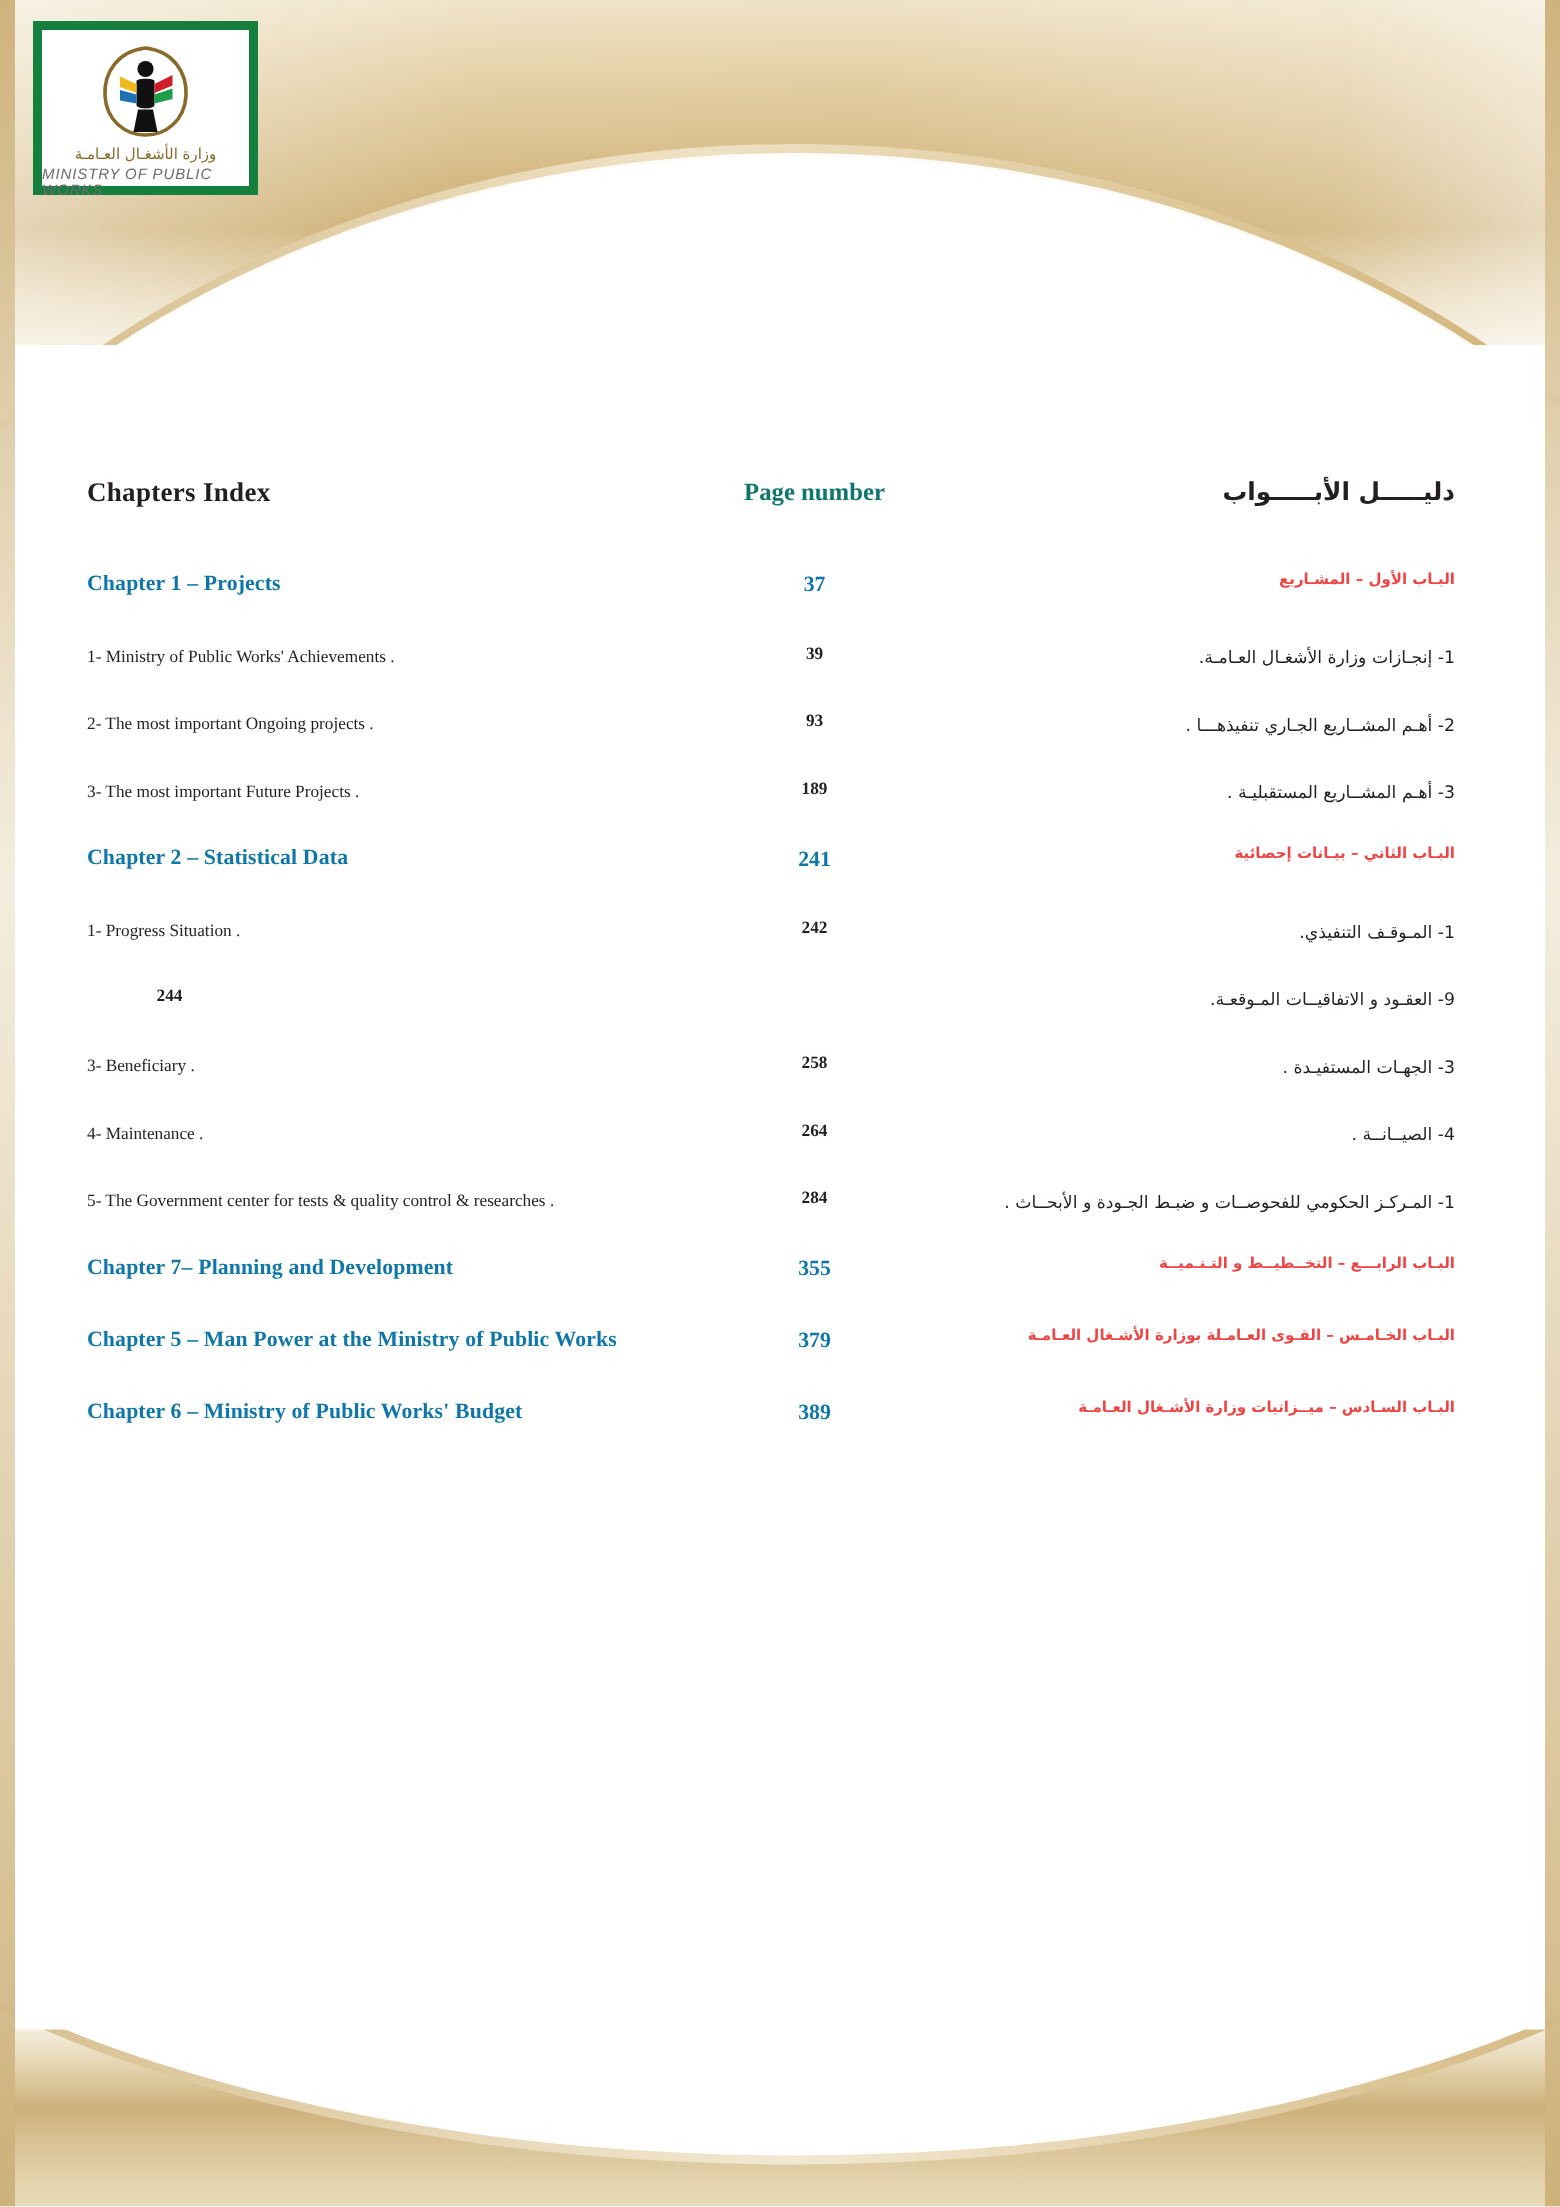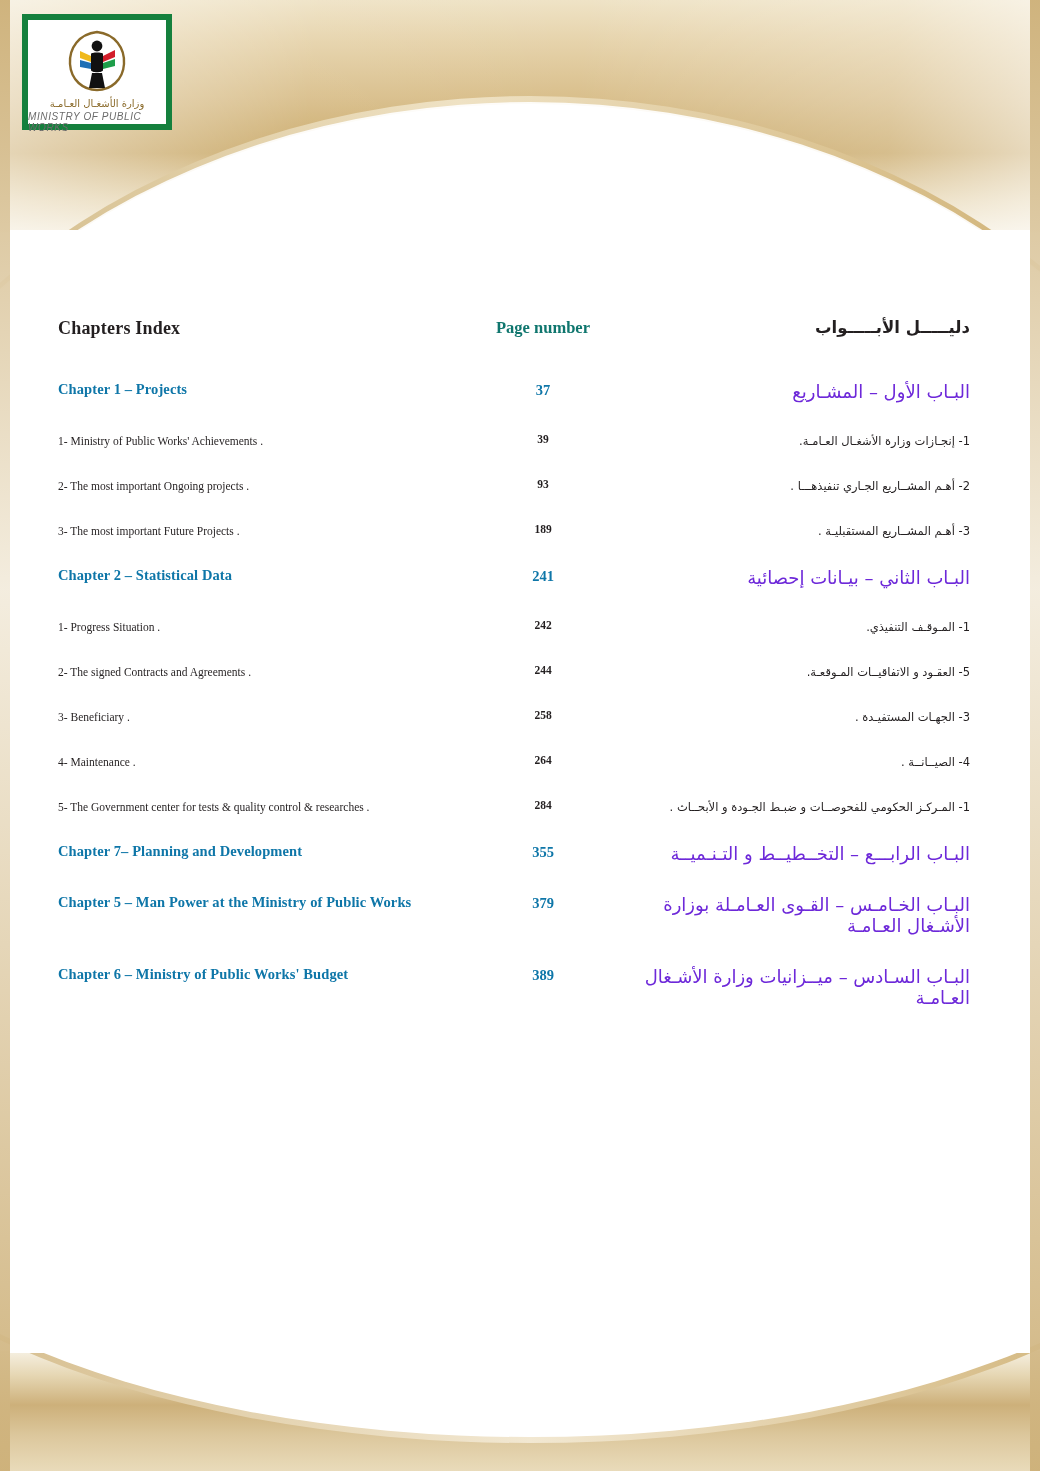--- a/index.html
+++ b/index.html
@@ -213,23 +213,23 @@
     color: #0e76a8;
     letter-spacing: .1px;
   }
   .chapter-row .col-pg {
     font-size: 14.5px;
     font-weight: bold;
     color: #0e76a8;
     padding-top: 1px;
   }
   .chapter-row .col-ar {
-    font-size: 18px;
-    font-weight: normal;
-    color: #6d28d9;
+    font-size: 10px;
+    font-weight: bold;
+    color: #ef4444;
   }
 
   
   .item-row { margin-bottom: 29px; }
   .item-row .col-en {
     font-size: 11.5px;
     color: #231f20;
     padding-top: 3px;
   }
   .item-row .col-pg {
@@ -315,23 +315,22 @@
     <div class="col-en">Chapter 2 – Statistical Data</div>
     <div class="col-pg">241</div>
     <div class="col-ar">البـاب الثاني – بيـانات إحصائية</div>
   </div>
   <div class="row item-row">
     <div class="col-en">1- Progress Situation .</div>
     <div class="col-pg">242</div>
     <div class="col-ar">1- المـوقـف التنفيذي.</div>
   </div>
   <div class="row item-row">
-    <div class="col-en">2- The signed Contracts and Agreements .</div>
     <div class="col-pg">244</div>
-    <div class="col-ar">5- العقـود و الاتفاقيــات المـوقعـة.</div>
+    <div class="col-ar">9- العقـود و الاتفاقيــات المـوقعـة.</div>
   </div>
   <div class="row item-row">
     <div class="col-en">3- Beneficiary .</div>
     <div class="col-pg">258</div>
     <div class="col-ar">3- الجهـات المستفيـدة .</div>
   </div>
   <div class="row item-row">
     <div class="col-en">4- Maintenance .</div>
     <div class="col-pg">264</div>
     <div class="col-ar">4- الصيــانــة .</div>

